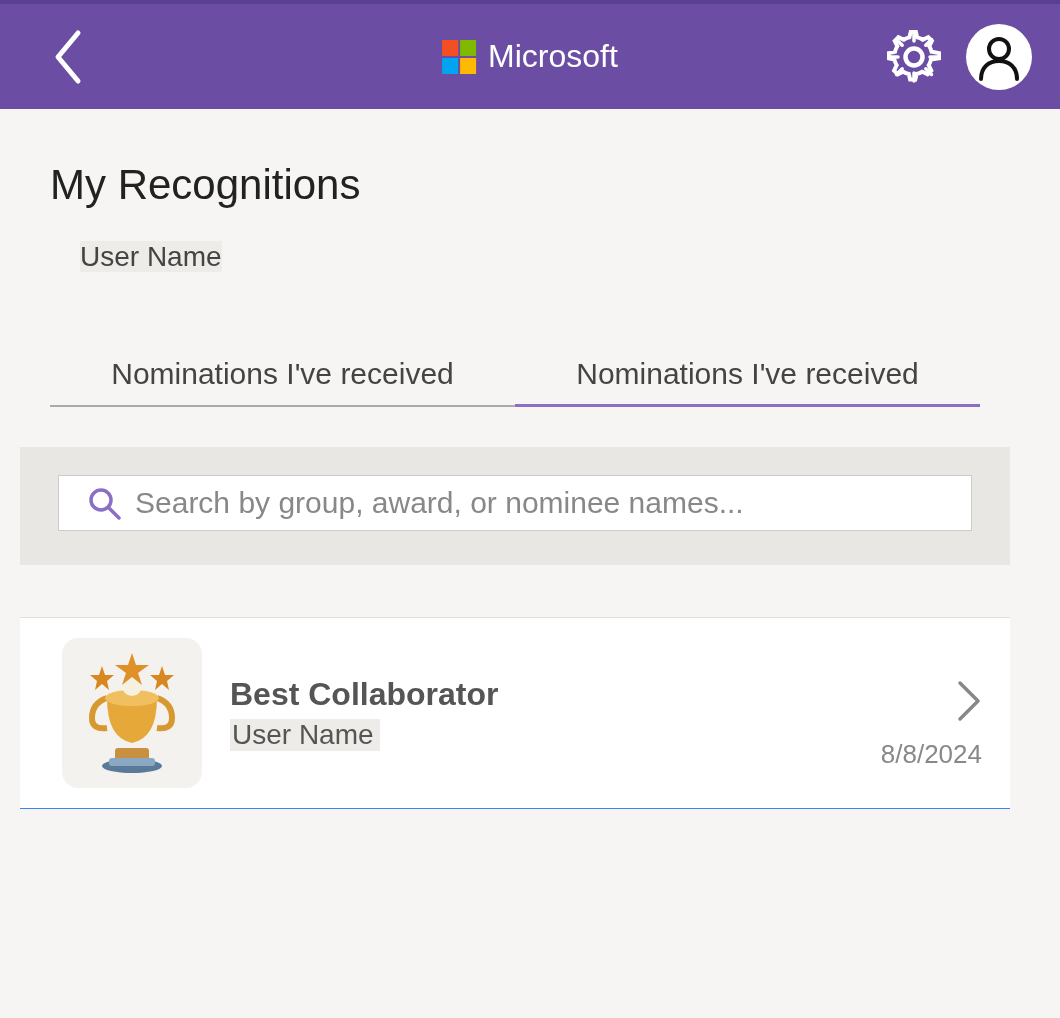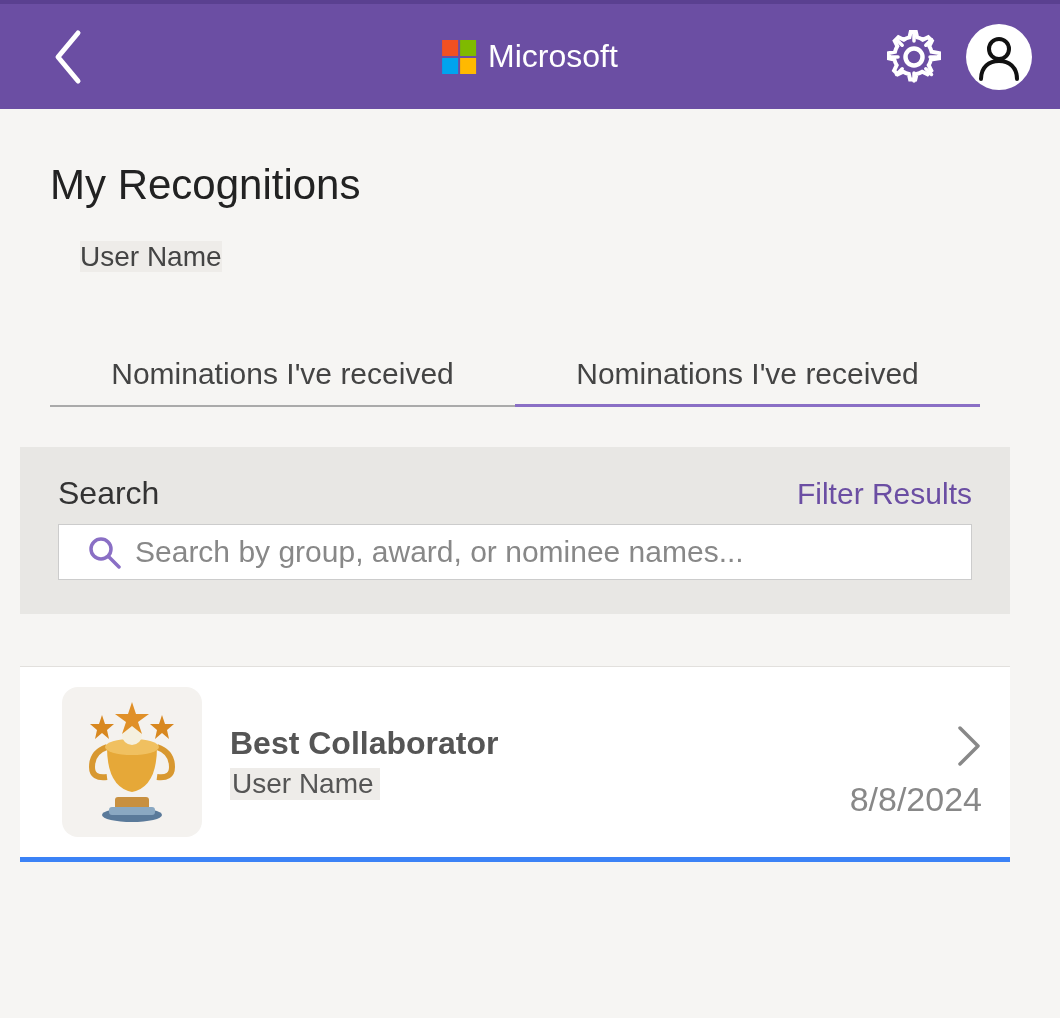--- a/index.html
+++ b/index.html
@@ -141,21 +141,21 @@
     }
     .search-input::placeholder { color: #888; }
     .card {
       margin-top: 52px;
       background: #fff;
       display: flex;
       align-items: flex-end;
       width: calc(100% + 20px);
       margin-left: -30px;
       border-top: 1px solid #e2e0dd;
-      border-bottom: 5px solid #3b82f6;
+      border-bottom: 1px solid #3b82f6;
       min-height: 190px;
       cursor: pointer;
     }
     .card-stripe {
       width: 12px;
       background: #2a8a2a;
     }
     .card-body {
       flex: 1;
       display: flex;
@@ -198,21 +198,21 @@
     .card-right {
       display: flex;
       flex-direction: column;
       align-items: flex-end;
       justify-content: space-between;
       align-self: stretch;
       padding: 24px 0 18px 0;
     }
     .chevron-wrap { flex: 1; display: flex; align-items: center; }
     .card-date {
-      font-size: 34px;
+      font-size: 26px;
       color: #888;
     }
   </style>
 </head>
 <body>
 
 <div class="header">
   <div class="back-btn">
     <svg width="36" height="60" viewBox="0 0 36 60">
         <path d="M28 6 L8 30 L28 54" stroke="#fff" stroke-width="5" fill="none" stroke-linecap="round" stroke-linejoin="round"></path>
@@ -260,24 +260,20 @@
 <div class="content">
   <h1 class="page-title">My Recognitions</h1>
   <span class="user-name">User Name</span>
 
   <div class="tabs">
     <div class="tab">Nominations I've received</div>
     <div class="tab active">Nominations I've received</div>
   </div>
 
   <div class="search-section">
-    <div class="search-row">
-      <span class="search-label">Search</span>
-      <span class="filter-link">Filter Results</span>
-    </div>
     <div class="search-box">
       <svg width="34" height="34" viewBox="0 0 34 34">
           <circle cx="14" cy="14" r="10" fill="none" stroke="#8a6fc5" stroke-width="3.5"></circle>
           <line x1="22" y1="22" x2="32" y2="32" stroke="#8a6fc5" stroke-width="3.5" stroke-linecap="round"></line>
         </svg>
       <input class="search-input" type="text" placeholder="Search by group, award, or nominee names..." style="">
     </div>
   </div>
 
   <div class="card">

